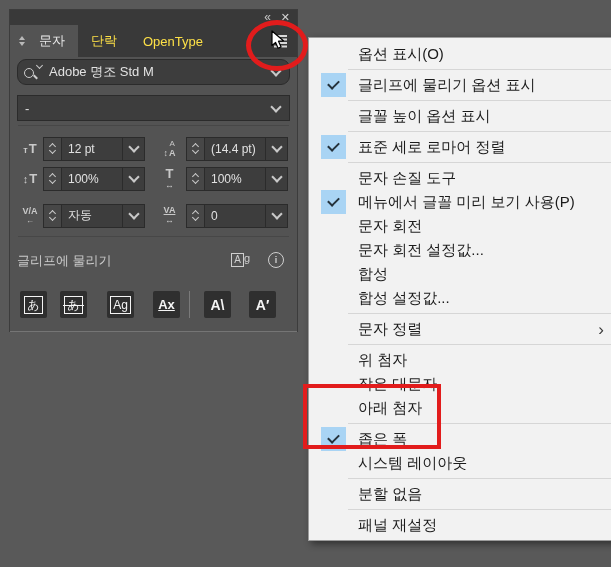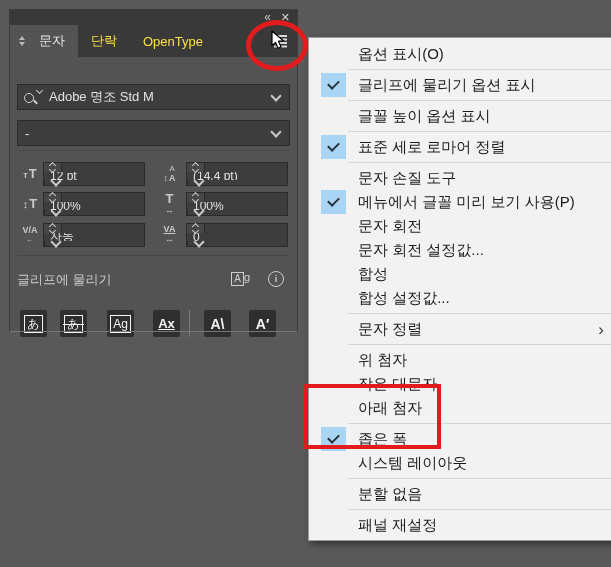--- a/index.html
+++ b/index.html
@@ -17,47 +17,47 @@
   .tab-active{display:flex;align-items:center;gap:14px;background:#535353;padding:0 13px 0 9px;color:#e8e8e8;font-size:13px;}
   .tab-inactive{display:flex;align-items:center;padding:0 13px;color:#fde047;font-size:13px;}
   .dbl{display:flex;flex-direction:column;gap:2px;}
   .tri-up{width:0;height:0;border-left:3px solid transparent;border-right:3px solid transparent;border-bottom:4px solid #b9b9b9;}
   .tri-down{width:0;height:0;border-left:3px solid transparent;border-right:3px solid transparent;border-top:4px solid #b9b9b9;}
   .flyout{position:absolute;right:5px;top:5px;width:23px;height:22px;display:flex;align-items:center;justify-content:center;}
   .fl-lines{width:13px;height:2px;background:#d8d8d8;box-shadow:0 3.5px 0 #d8d8d8,0 7px 0 #d8d8d8,0 10.5px 0 #d8d8d8;margin-top:-10px;}
 
   .pbody{padding:0 7px;}
   .combo{height:24px;background:#3d3d3d;border:1px solid #2b2b2b;display:flex;align-items:center;color:#e2e2e2;font-size:13px;}
-  .combo.fontname{margin-top:27px;}
+  .combo.fontname{margin-top:2px;border-radius:9px;}
   .combo.fontstyle{margin-top:10px;}
   .combo .val{flex:1;padding-left:7px;white-space:nowrap;overflow:hidden;}
   .combo .drop{width:26px;align-self:stretch;display:flex;align-items:center;justify-content:center;}
   .searchzone{display:flex;align-items:flex-start;gap:3px;padding-left:6px;}
   .mag{position:relative;width:8px;height:8px;border:1.5px solid #cdcdcd;border-radius:50%;margin-top:2px;}
   .mag::after{content:"";position:absolute;width:1.5px;height:5px;background:#cdcdcd;left:8px;top:7px;transform:rotate(-45deg);transform-origin:top left;}
 
   .chev{display:block;width:6px;height:6px;border-left:2px solid #c9c9c9;border-bottom:2px solid #c9c9c9;}
   .chev.down{transform:rotate(-45deg);margin-top:-3px;}
   .chev.up{transform:rotate(135deg);margin-bottom:-3px;}
   .chev.sm{width:4px;height:4px;border-width:1.5px;}
 
   .hr{height:1px;background:#474747;margin:4px 1px 0 1px;}
 
   .ctlrow{display:flex;align-items:center;height:25px;}
   .ctlrow.r1{margin-top:10px;}
   .ctlrow.r2{margin-top:5px;}
-  .ctlrow.r3{margin-top:6px;}
+  .ctlrow.r3{margin-top:12px;}
   .ctlicon{width:26px;display:flex;align-items:flex-end;justify-content:center;color:#c9c9c9;line-height:1;}
   .ctlicon.second{width:33px;margin-left:8px;}
   .icrow{display:flex;align-items:flex-end;gap:1px;}
   .icstack{display:flex;flex-direction:column;align-items:center;line-height:1;gap:1px;}
   .icstack .u{text-decoration:underline;}
   .g13{font-size:13px;font-weight:bold;} .g11{font-size:11px;font-weight:bold;}
   .g9{font-size:9px;font-weight:bold;} .g8{font-size:8px;}
-  .field{width:102px;height:24px;background:#3d3d3d;border:1px solid #2b2b2b;display:flex;align-items:stretch;color:#e2e2e2;font-size:12px;box-sizing:border-box;flex-direction:column;}
+  .field{width:102px;height:24px;background:#3d3d3d;border:1px solid #2b2b2b;display:flex;align-items:stretch;color:#e2e2e2;font-size:12px;box-sizing:border-box;}
   .stepper{width:17px;background:#474747;border-right:1px solid #2b2b2b;display:flex;flex-direction:column;align-items:center;justify-content:center;gap:5px;}
   .fval{flex:1;display:flex;align-items:center;padding-left:6px;white-space:nowrap;overflow:hidden;}
   .fdrop{width:21px;border-left:1px solid #2b2b2b;display:flex;align-items:center;justify-content:center;}
 
   .snaphead{display:flex;align-items:flex-start;margin-top:15px;height:20px;color:#cbcbcb;font-size:13px;}
   .aggroup{margin-left:auto;display:flex;align-items:center;gap:18px;padding-right:6px;}
   .agicon{display:flex;align-items:flex-start;color:#cfcfcf;font-size:11px;line-height:1;}
   .agicon .abox{border:1px solid #cfcfcf;padding:1px 2px;font-size:10px;}
   .info{width:14px;height:14px;border:1.4px solid #cfcfcf;border-radius:50%;display:flex;align-items:center;justify-content:center;font-size:9px;color:#cfcfcf;font-weight:bold;}
 

